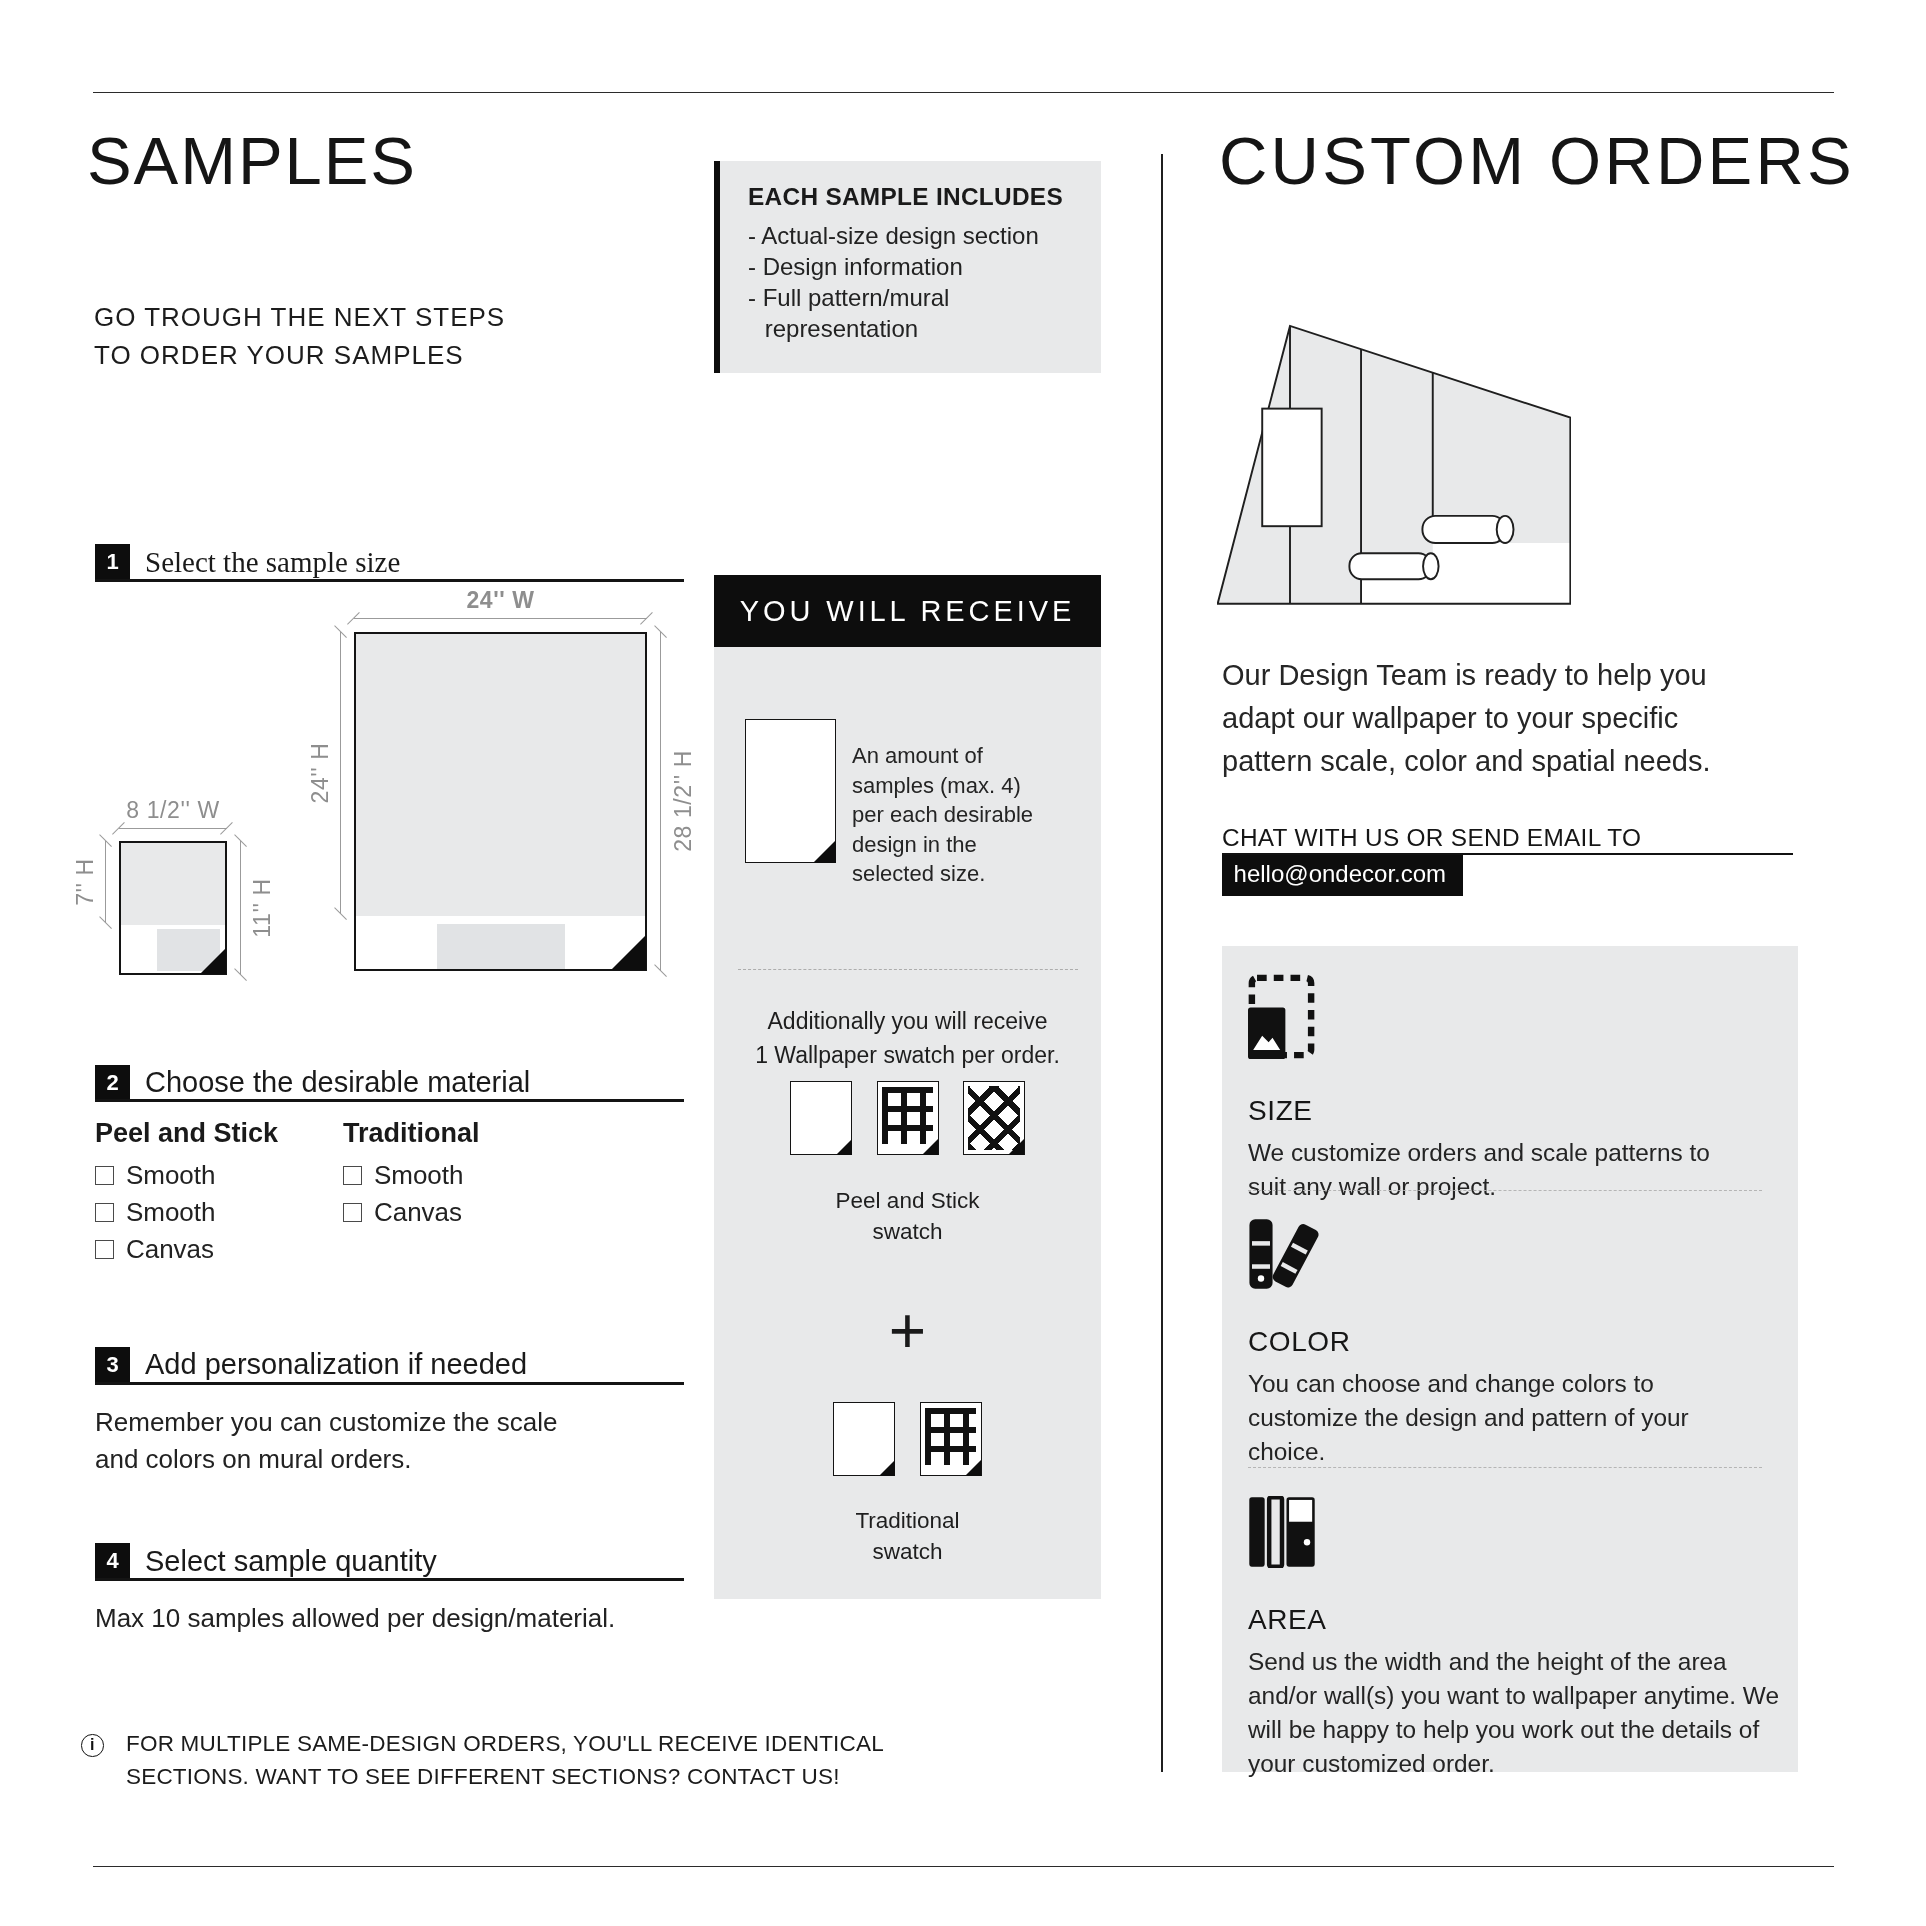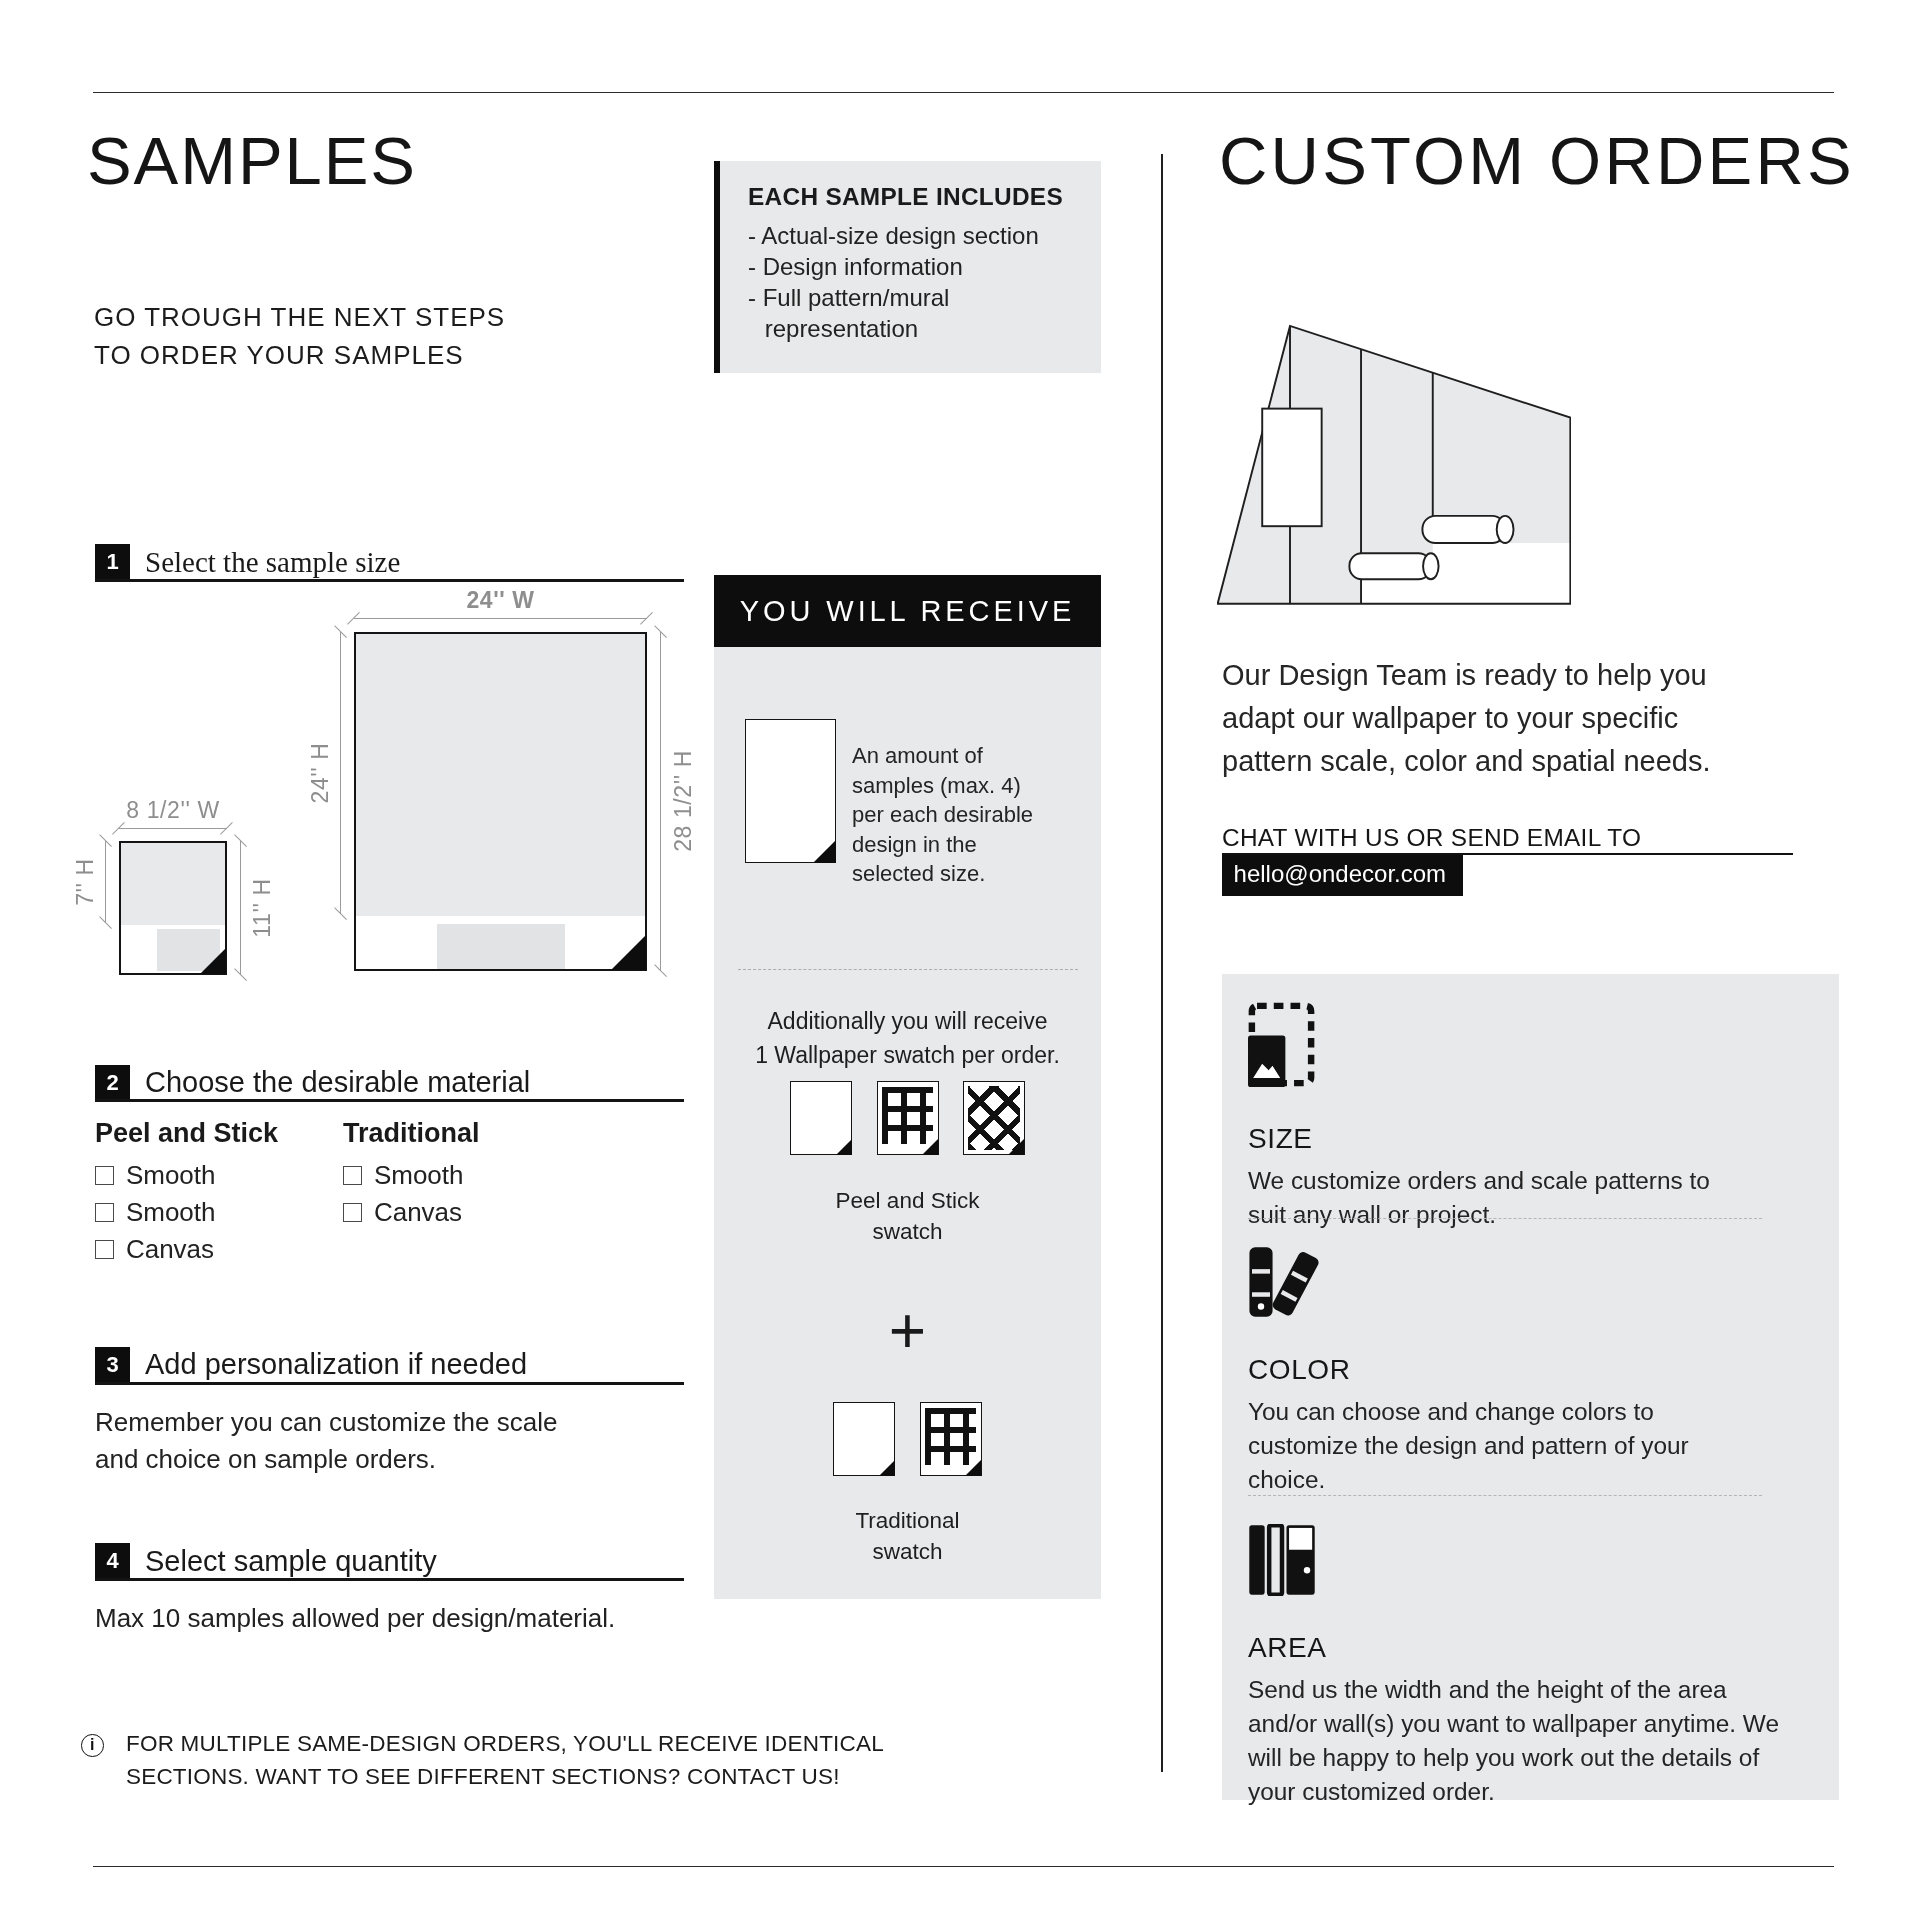--- a/index.html
+++ b/index.html
@@ -68,21 +68,21 @@
                      repeating-linear-gradient(-45deg,#111 0 5.8px,transparent 5.8px 20px);}
   .swatch-label{position:absolute;left:0;width:387px;text-align:center;font-size:22.5px;line-height:31px;white-space:pre-line;color:#1e1e1e;}
   .plus-sign{position:absolute;left:0;width:387px;text-align:center;font-size:64px;font-weight:400;color:#1a1a1a;}
 
   
   .intro-text{position:absolute;left:1222px;top:654px;width:514px;font-size:29px;line-height:43px;color:#262626;}
   .chat-label{position:absolute;left:1222px;top:824px;font-size:24.4px;letter-spacing:0.3px;color:#161616;white-space:nowrap;}
   .chat-rule{position:absolute;left:1222px;top:853px;width:571px;height:1.9px;background:#111;}
   .email-badge{position:absolute;left:1222px;top:855px;background:#0d0d0d;color:#fff;font-size:24px;padding:5.1px 16.7px 7.7px 11.6px;white-space:nowrap;}
 
-  .features-panel{position:absolute;left:1222px;top:974px;width:576px;height:826px;background:#e8e9ea;padding-left:41px;}
+  .features-panel{position:absolute;left:1222px;top:946px;width:576px;height:826px;background:#e8e9ea;}
   .feature{position:absolute;left:26px;}
   .feature-icon{display:block;margin-bottom:36px;}
   .feature-name{font-size:28px;letter-spacing:0.6px;color:#161616;margin-bottom:9px;}
   .feature-desc{font-size:24.4px;line-height:34px;color:#242424;}
   .feat-div{position:absolute;left:26px;width:514px;border-top:1.3px dashed #b5b5b5;}
 
   .house-svg{position:absolute;left:1217px;top:324px;}
 </style>
 </head>
 <body>
@@ -159,21 +159,21 @@
 
   <div class="mat-option" style="left:95px;top:1160px;"><span class="cb"></span><span>Smooth</span></div>
   <div class="mat-option" style="left:95px;top:1197px;"><span class="cb"></span><span>Smooth</span></div>
   <div class="mat-option" style="left:95px;top:1234px;"><span class="cb"></span><span>Canvas</span></div>
   <div class="mat-option" style="left:343px;top:1160px;"><span class="cb"></span><span>Smooth</span></div>
   <div class="mat-option" style="left:343px;top:1197px;"><span class="cb"></span><span>Canvas</span></div>
 
   <div class="step-num" style="left:95px;top:1347px;">3</div>
   <div class="step-title" style="left:145px;top:1348px;">Add personalization if needed</div>
   <div class="step-rule" style="top:1382px;"></div>
-  <div class="step-desc" style="top:1404px;width:507px;">Remember you can customize the scale and choice on sample orders.</div>
+  <div class="step-desc" style="top:1404px;width:507px;">Remember you can customize the scale and colors on mural orders.</div>
 
   <div class="step-num" style="left:95px;top:1543px;">4</div>
   <div class="step-title" style="left:145px;top:1545px;">Select sample quantity</div>
   <div class="step-rule" style="top:1578px;"></div>
   <div class="step-desc" style="top:1600px;width:610px;">Max 10 samples allowed per design/material.</div>
 
   <div class="info-icon"></div>
   <div class="footer-text">FOR MULTIPLE SAME-DESIGN ORDERS, YOU'LL RECEIVE IDENTICAL
 SECTIONS. WANT TO SEE DIFFERENT SECTIONS? CONTACT US!</div>
 

